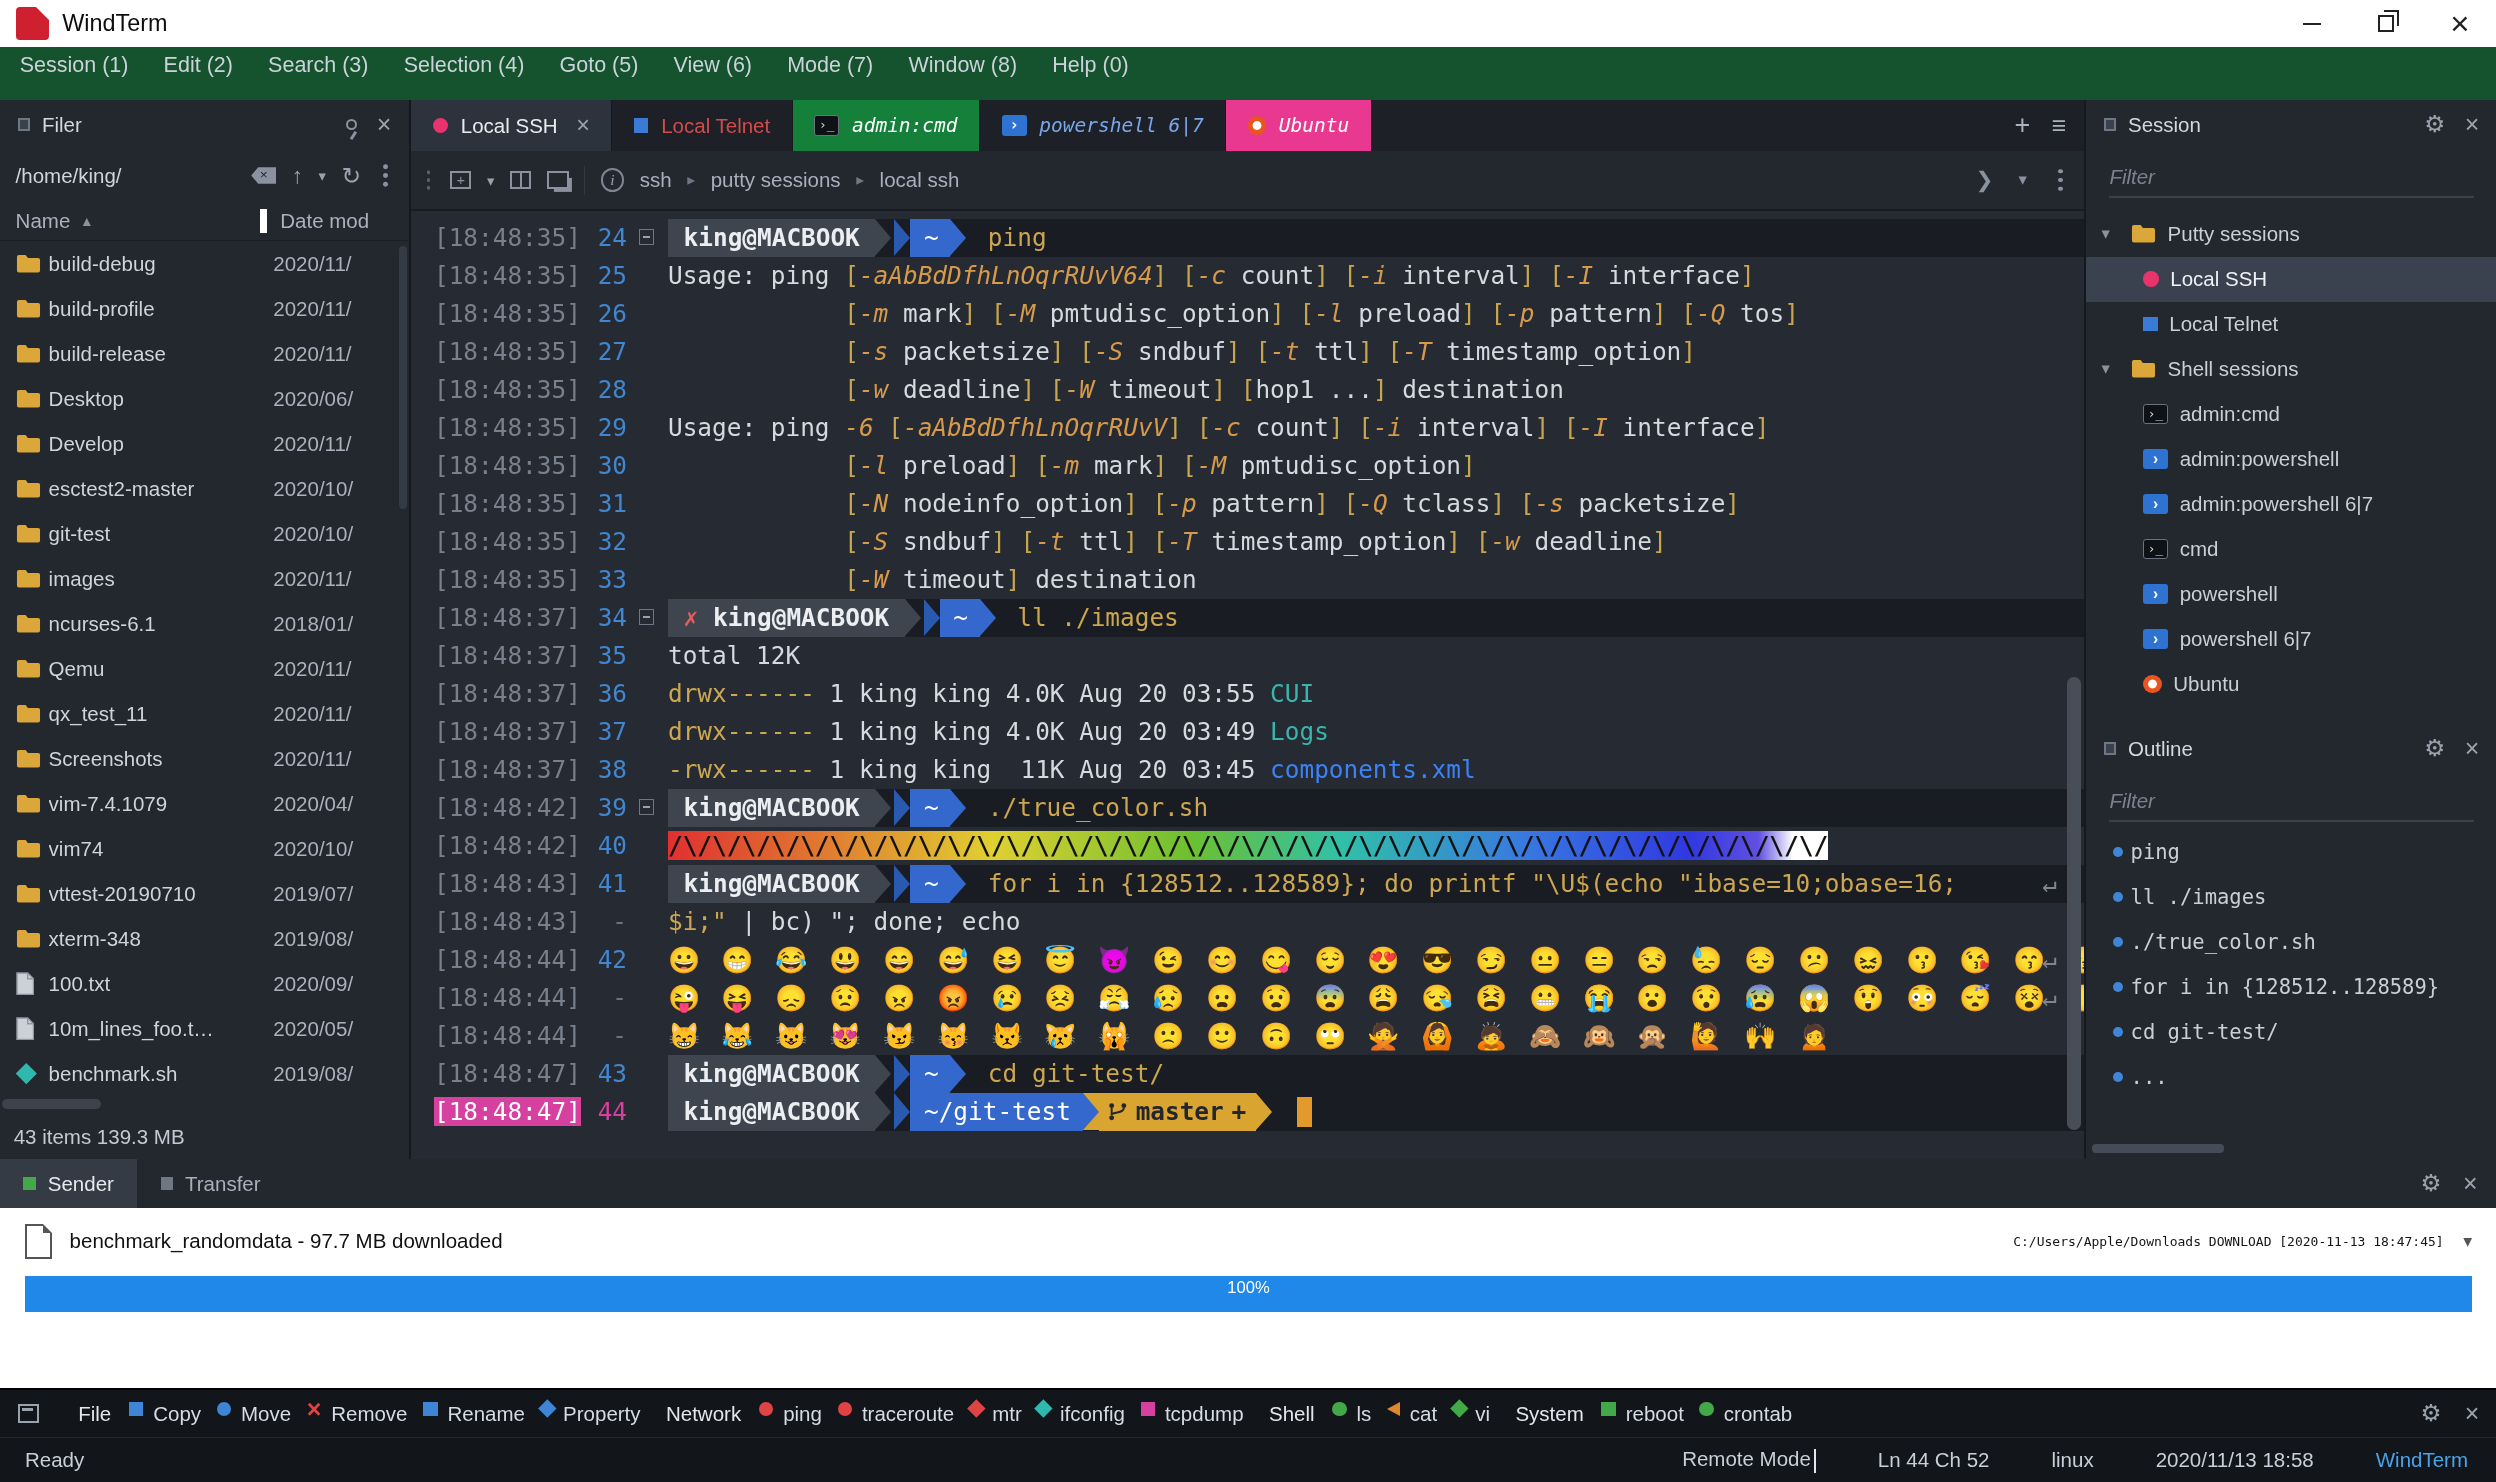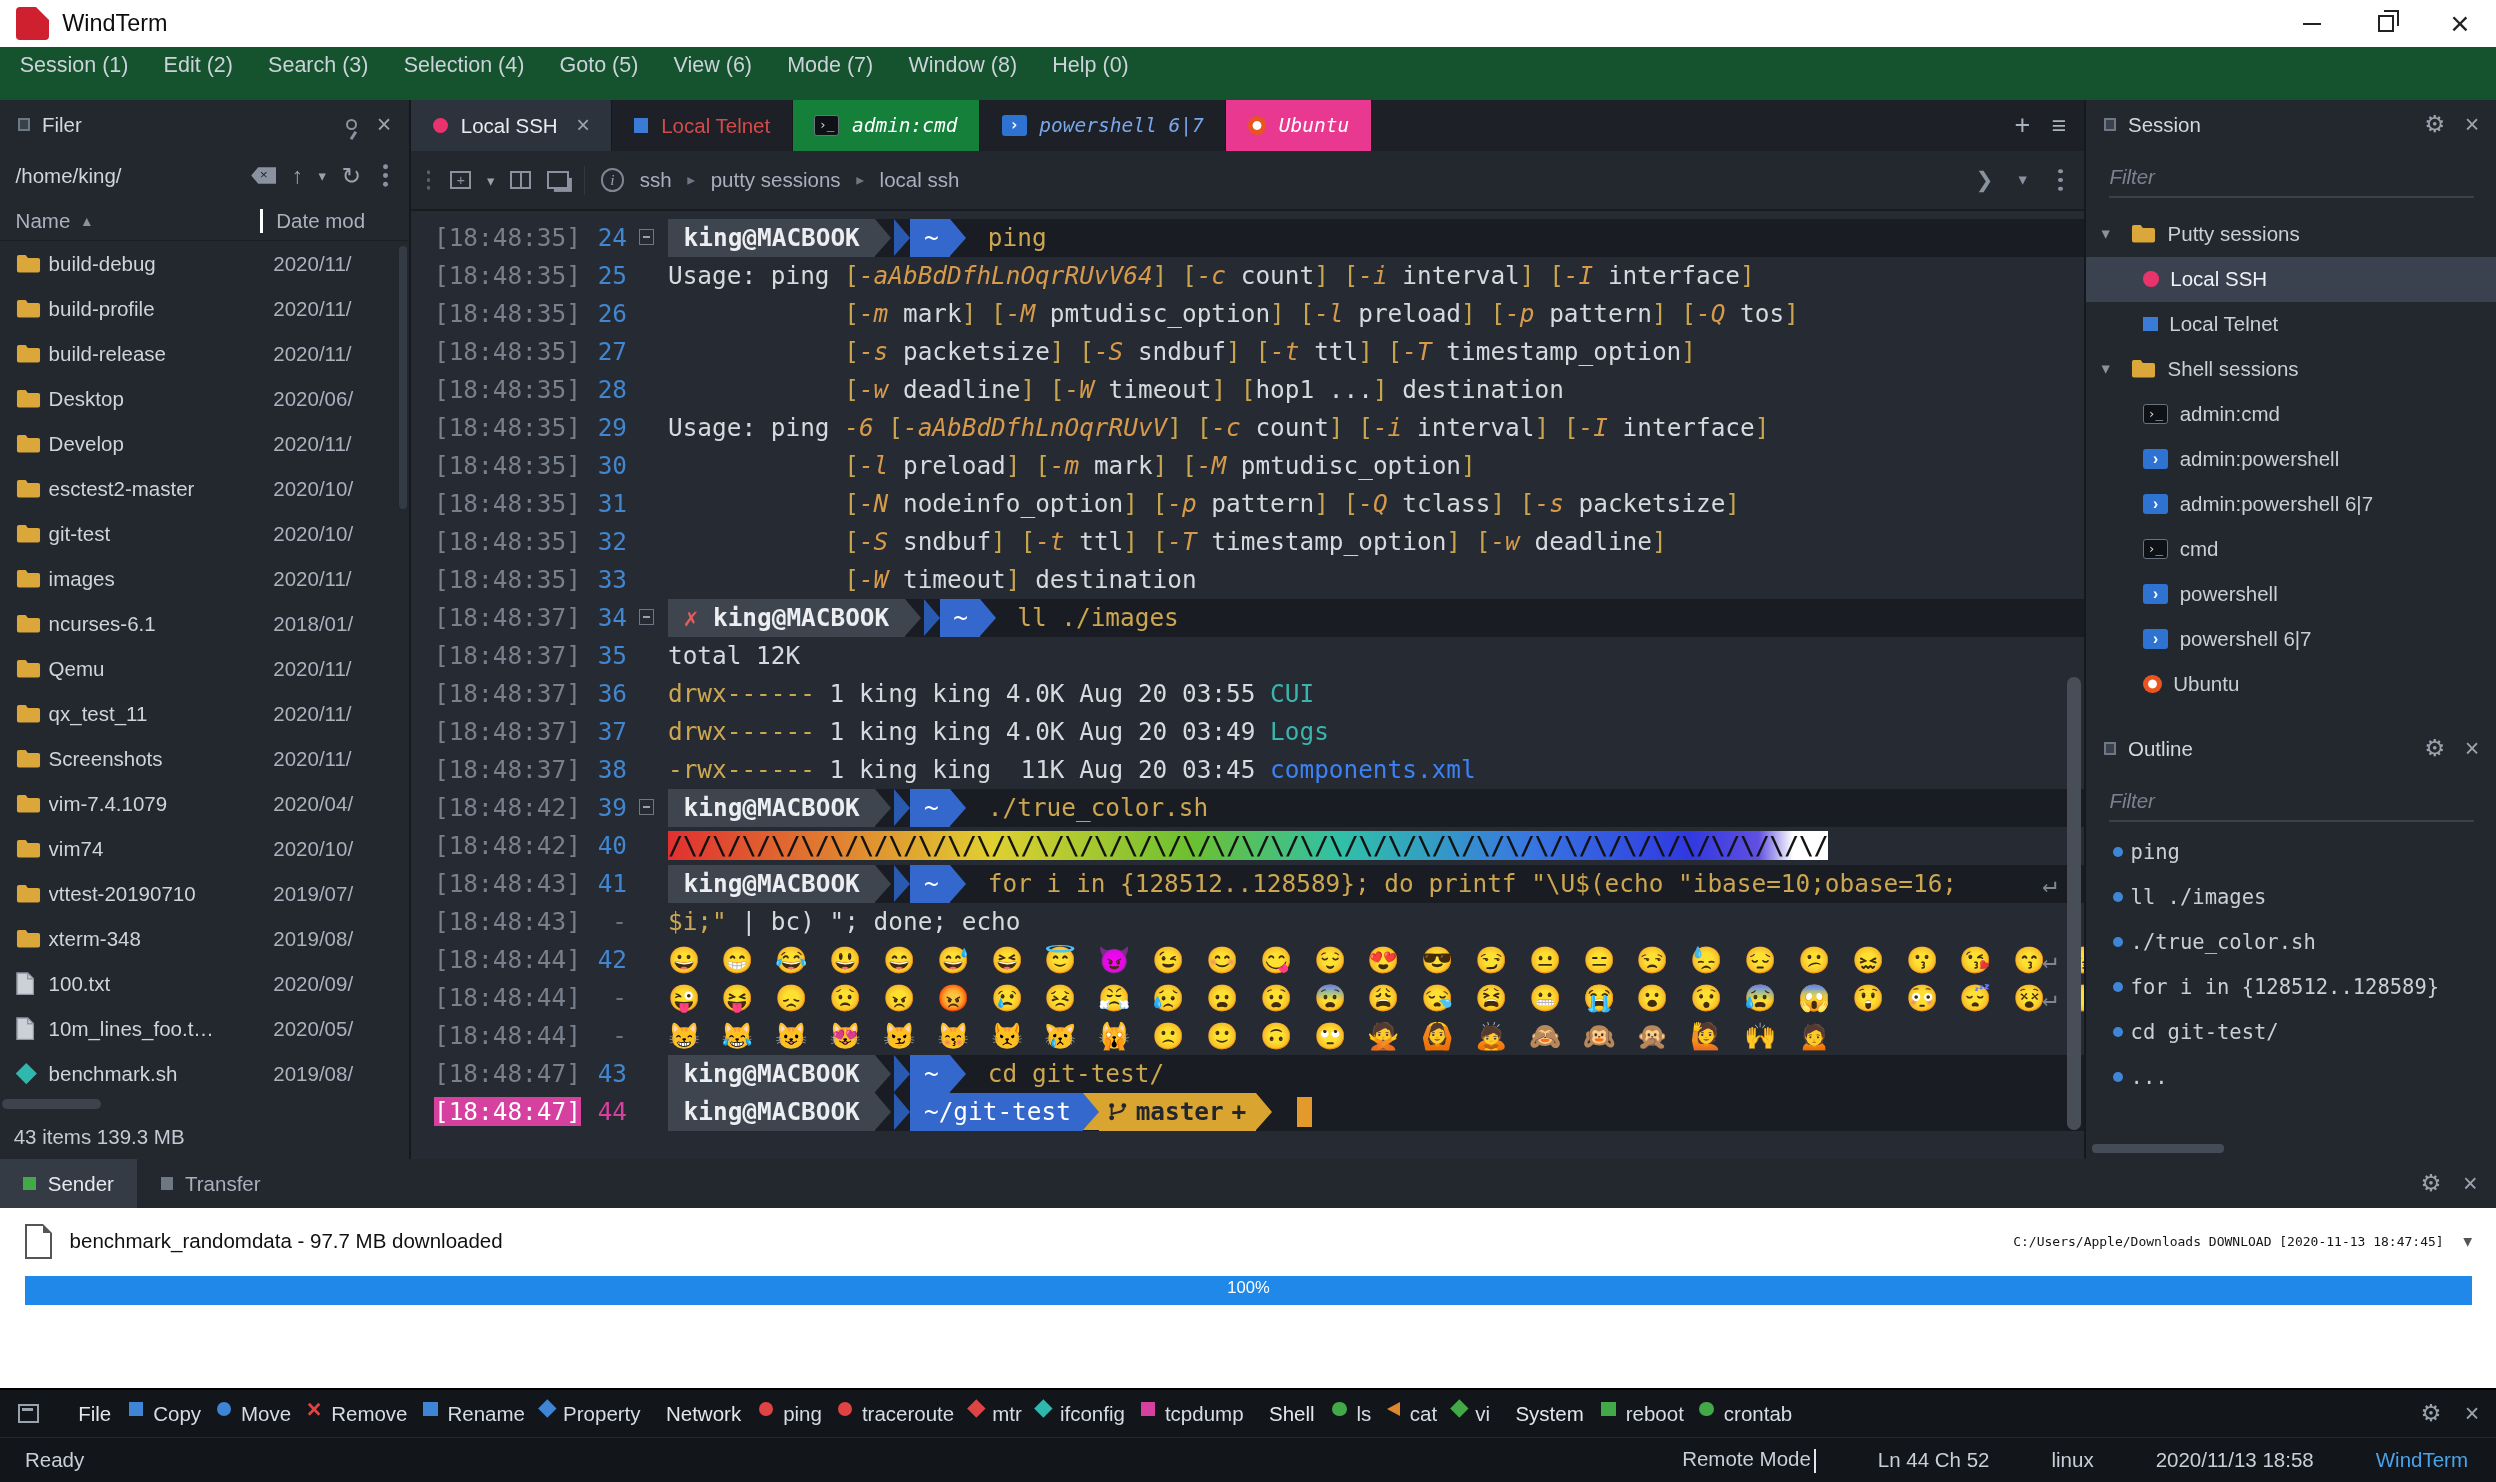--- a/index.html
+++ b/index.html
@@ -43,21 +43,21 @@
   .path-text { color:#cfd5dd; font-size:20.5px; margin-right:auto; }
   .bksp { width:25px; height:16.6px; background:#8a92a0; clip-path:polygon(28% 0,100% 0,100% 100%,28% 100%,0 50%); position:relative; color:#23272e; font-size:13.7px; text-align:center; line-height:15.6px; }
   .upar { color:#9aa2ae; font-size:22.4px; }
   .tiny-dn { color:#9aa2ae; font-size:14.6px; }
   .refr { color:#9aa2ae; font-size:23.4px; }
   .vdots { width:4.9px; height:4.9px; border-radius:50%; background:#8a92a0; box-shadow:0 -8.8px 0 #8a92a0, 0 8.8px 0 #8a92a0; margin:0 5.9px; }
 
   .colhead { height:39px; display:flex; align-items:center; padding:0 15.6px; color:#aab2be; font-size:20.5px; flex:none; border-bottom:1px solid #1b1f25; }
   .col-name { width:244px; display:flex; align-items:center; gap:9.8px; }
   .sort-asc { font-size:13.7px; color:#8a92a0; }
-  .col-date { border-left:3px solid #ffffff; padding-left:13.7px; }
+  .col-date { border-left:7px solid #ffffff; padding-left:13.7px; }
 
   .filer-rows { flex:none; }
   .frow { height:45px; display:flex; align-items:center; padding:0 15.6px; color:#ced4dc; font-size:20.5px; }
   .fic { width:33px; flex:none; display:flex; align-items:center; }
   .fname { width:211px; flex:none; white-space:nowrap; overflow:hidden; }
   .fdate { color:#aab2be; padding-left:13.7px; white-space:nowrap; }
   .gem { width:14.6px; height:14.6px; background:#2fb8ad; transform:rotate(45deg); margin-left:3.9px; }
   .fhscroll { height:11.7px; position:relative; flex:none; margin-top:2px; }
   .fhthumb { position:absolute; left:2px; top:1px; width:99px; height:9.8px; background:#3c434d; border-radius:4.9px; }
   .fvthumb { position:absolute; right:2px; top:146px; width:7.8px; height:263px; background:#343b45; border-radius:3.9px; }
@@ -149,21 +149,21 @@
   .ttab.active { background:#343b45; color:#e6e9ee; }
   .ttab-sq { width:12.7px; height:12.7px; }
   .ttabs-right { margin-left:auto; display:flex; align-items:center; gap:21.5px; padding-right:19.5px; }
   .tbody { flex:1; background:#fff; padding:15.6px 25px 0; }
   .filerow2 { display:flex; align-items:center; }
   .doc { width:27px; height:35px; border:2px solid #555; background:#fff; position:relative; flex:none; }
   .doc::after { content:''; position:absolute; right:-2px; top:-2px; border-style:solid; border-width:0 9.8px 9.8px 0; border-color:#fff #fff #555 transparent; }
   .fname2 { margin-left:17.6px; color:#111; font-size:20.5px; }
   .fdest { margin-left:auto; color:#151515; font-size:13px; font-family:"DejaVu Sans Mono", monospace; }
   .fdd { margin-left:19.5px; color:#555; font-size:17.6px; }
-  .pbar { margin-top:17.6px; height:29px; background:#e6e6e6; position:relative; }
+  .pbar { margin-top:17.6px; height:36px; background:#e6e6e6; position:relative; }
   .pfill { height:100%; background:#1f88e8; }
   .plabel { position:absolute; inset:0; text-align:center; color:#fff; font-size:16.6px; line-height:23.4px; }
 
   
   .toolbar { height:49px; flex:none; background:#121519; display:flex; align-items:center; padding:0 17.6px; gap:13.7px; color:#d7dbe2; font-size:20.5px; border-top:2px solid #000; }
   .tb-win { width:21.5px; height:19.5px; border:2px solid #9aa2ae; position:relative; margin-right:7.8px; }
   .tb-win::after { content:''; position:absolute; left:2px; top:2px; width:11.7px; height:2.9px; background:#9aa2ae; }
   .tb-group-label { margin:0 9.8px 0 17.6px; color:#e3e7ec; }
   .tb-item { display:flex; gap:9.8px; margin:0 7.8px; }
   .shp { display:inline-block; width:14.6px; height:14.6px; flex:none; }

